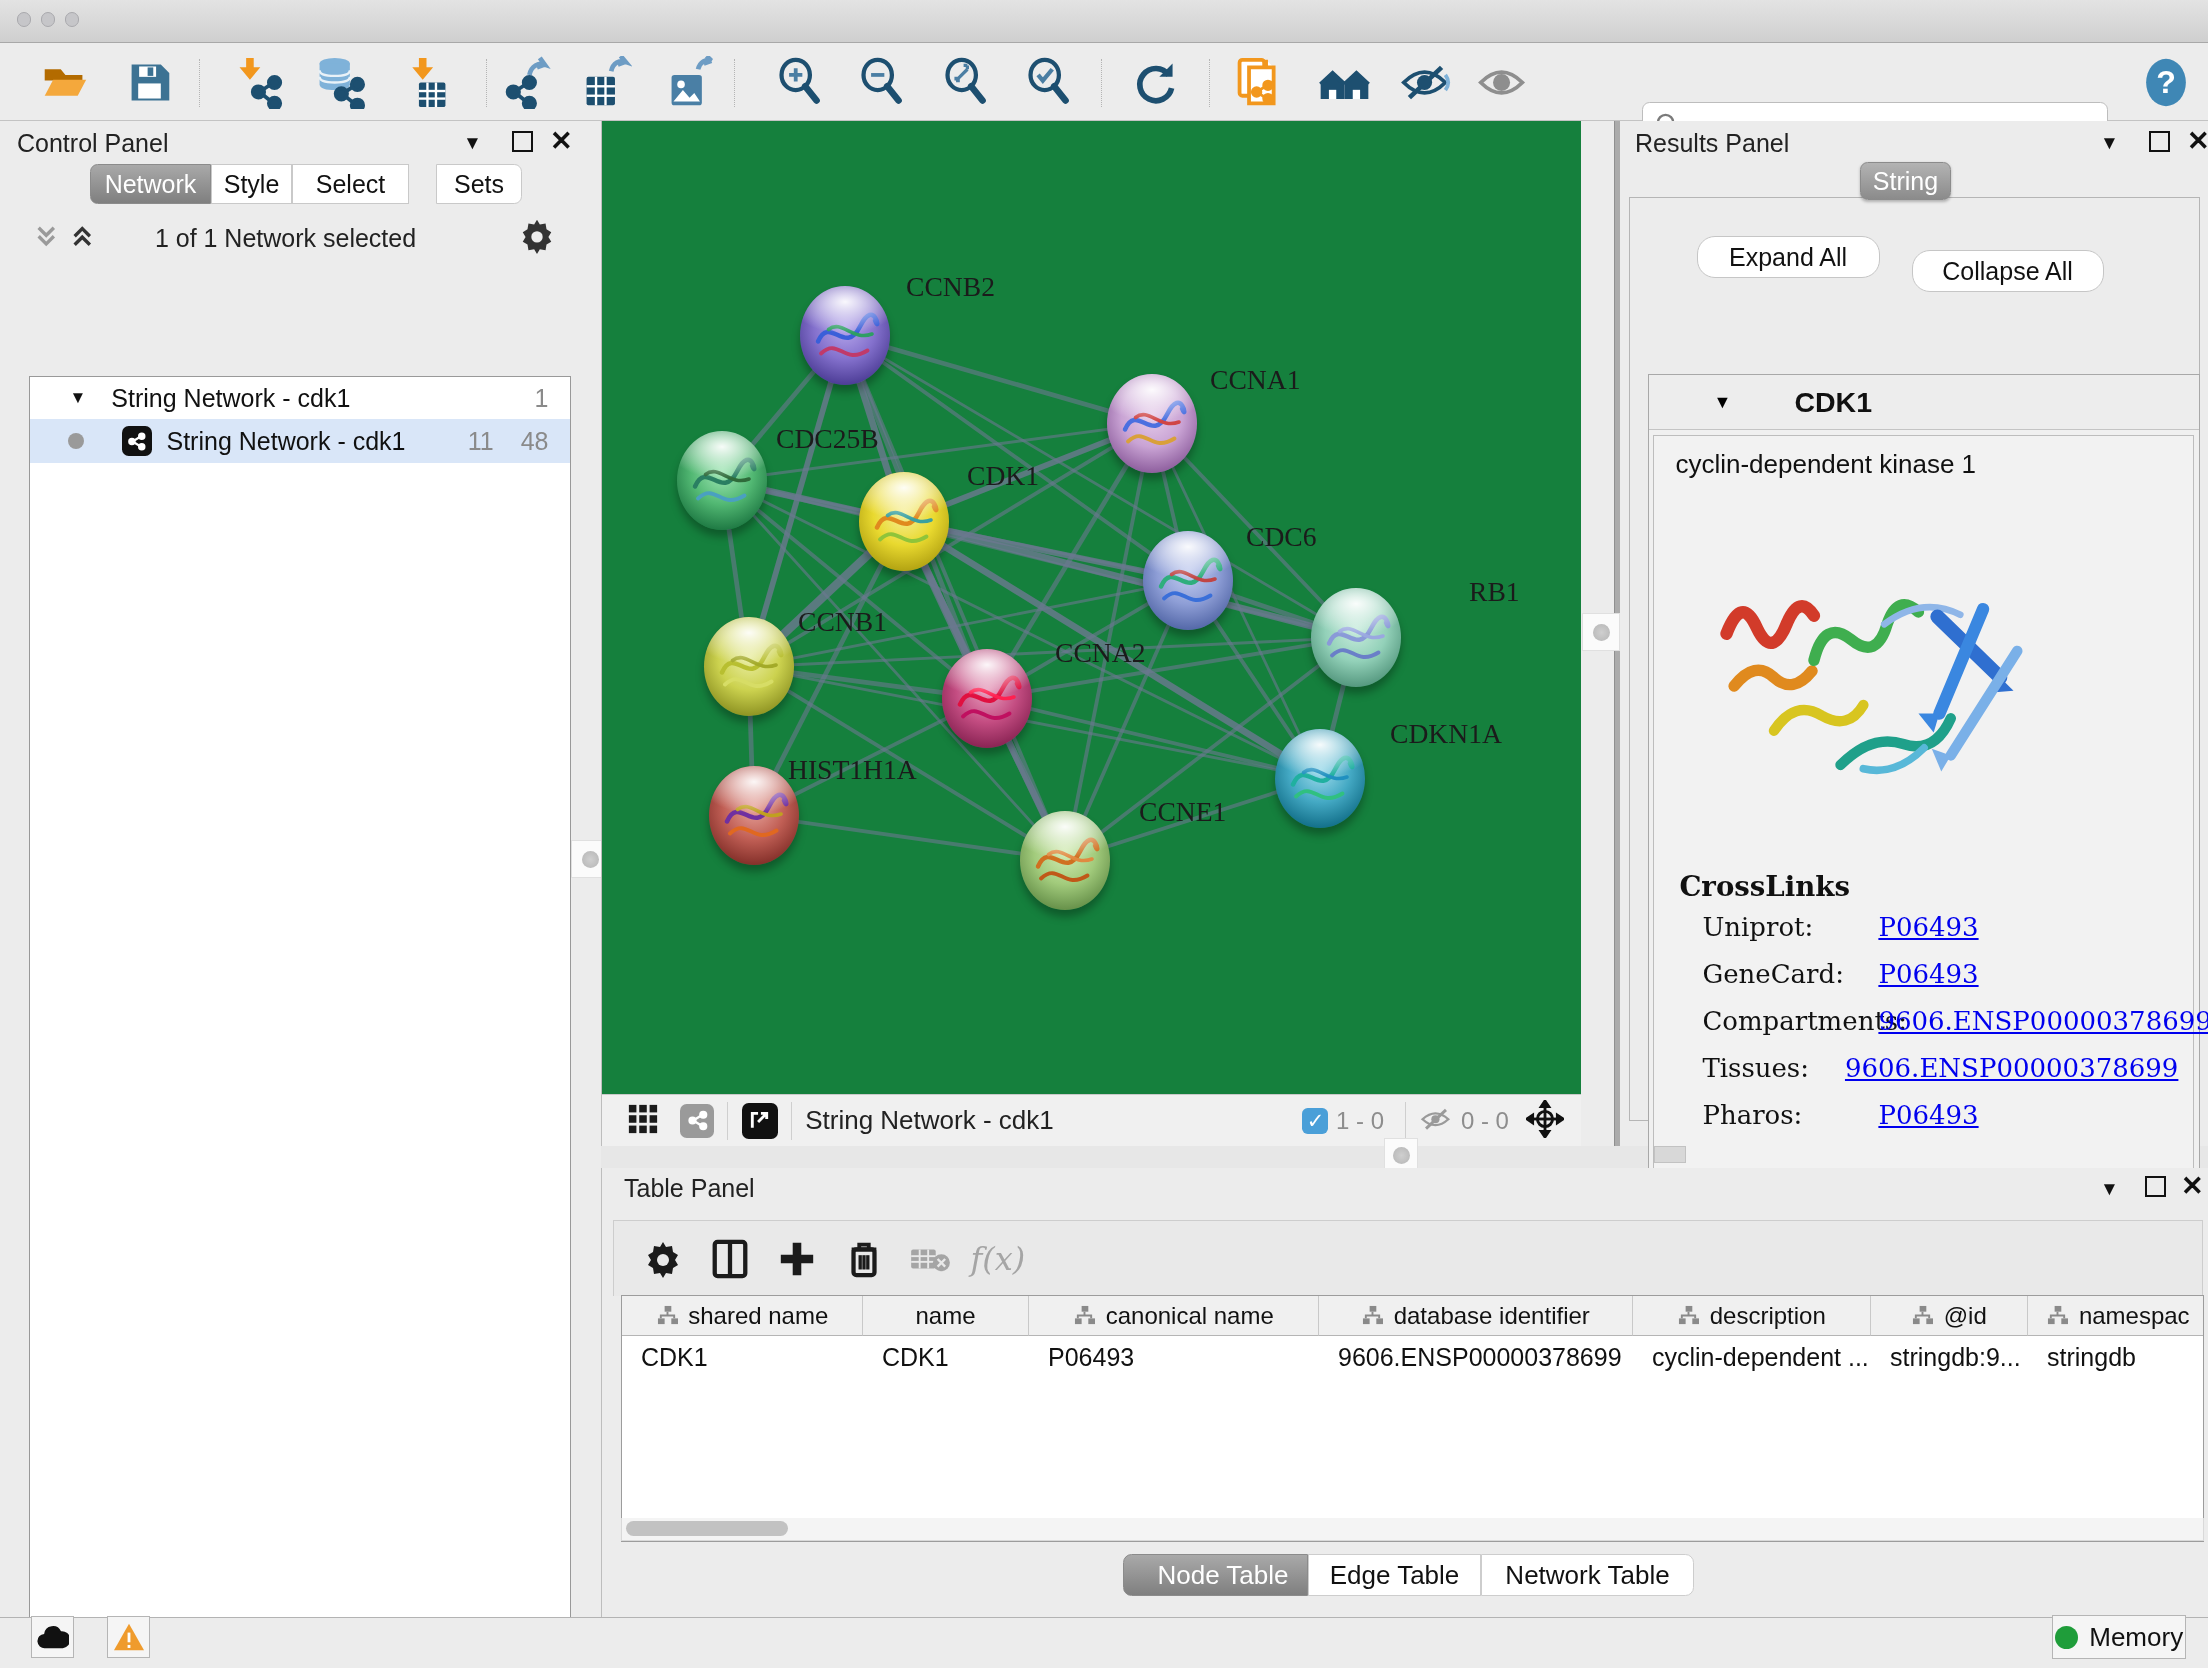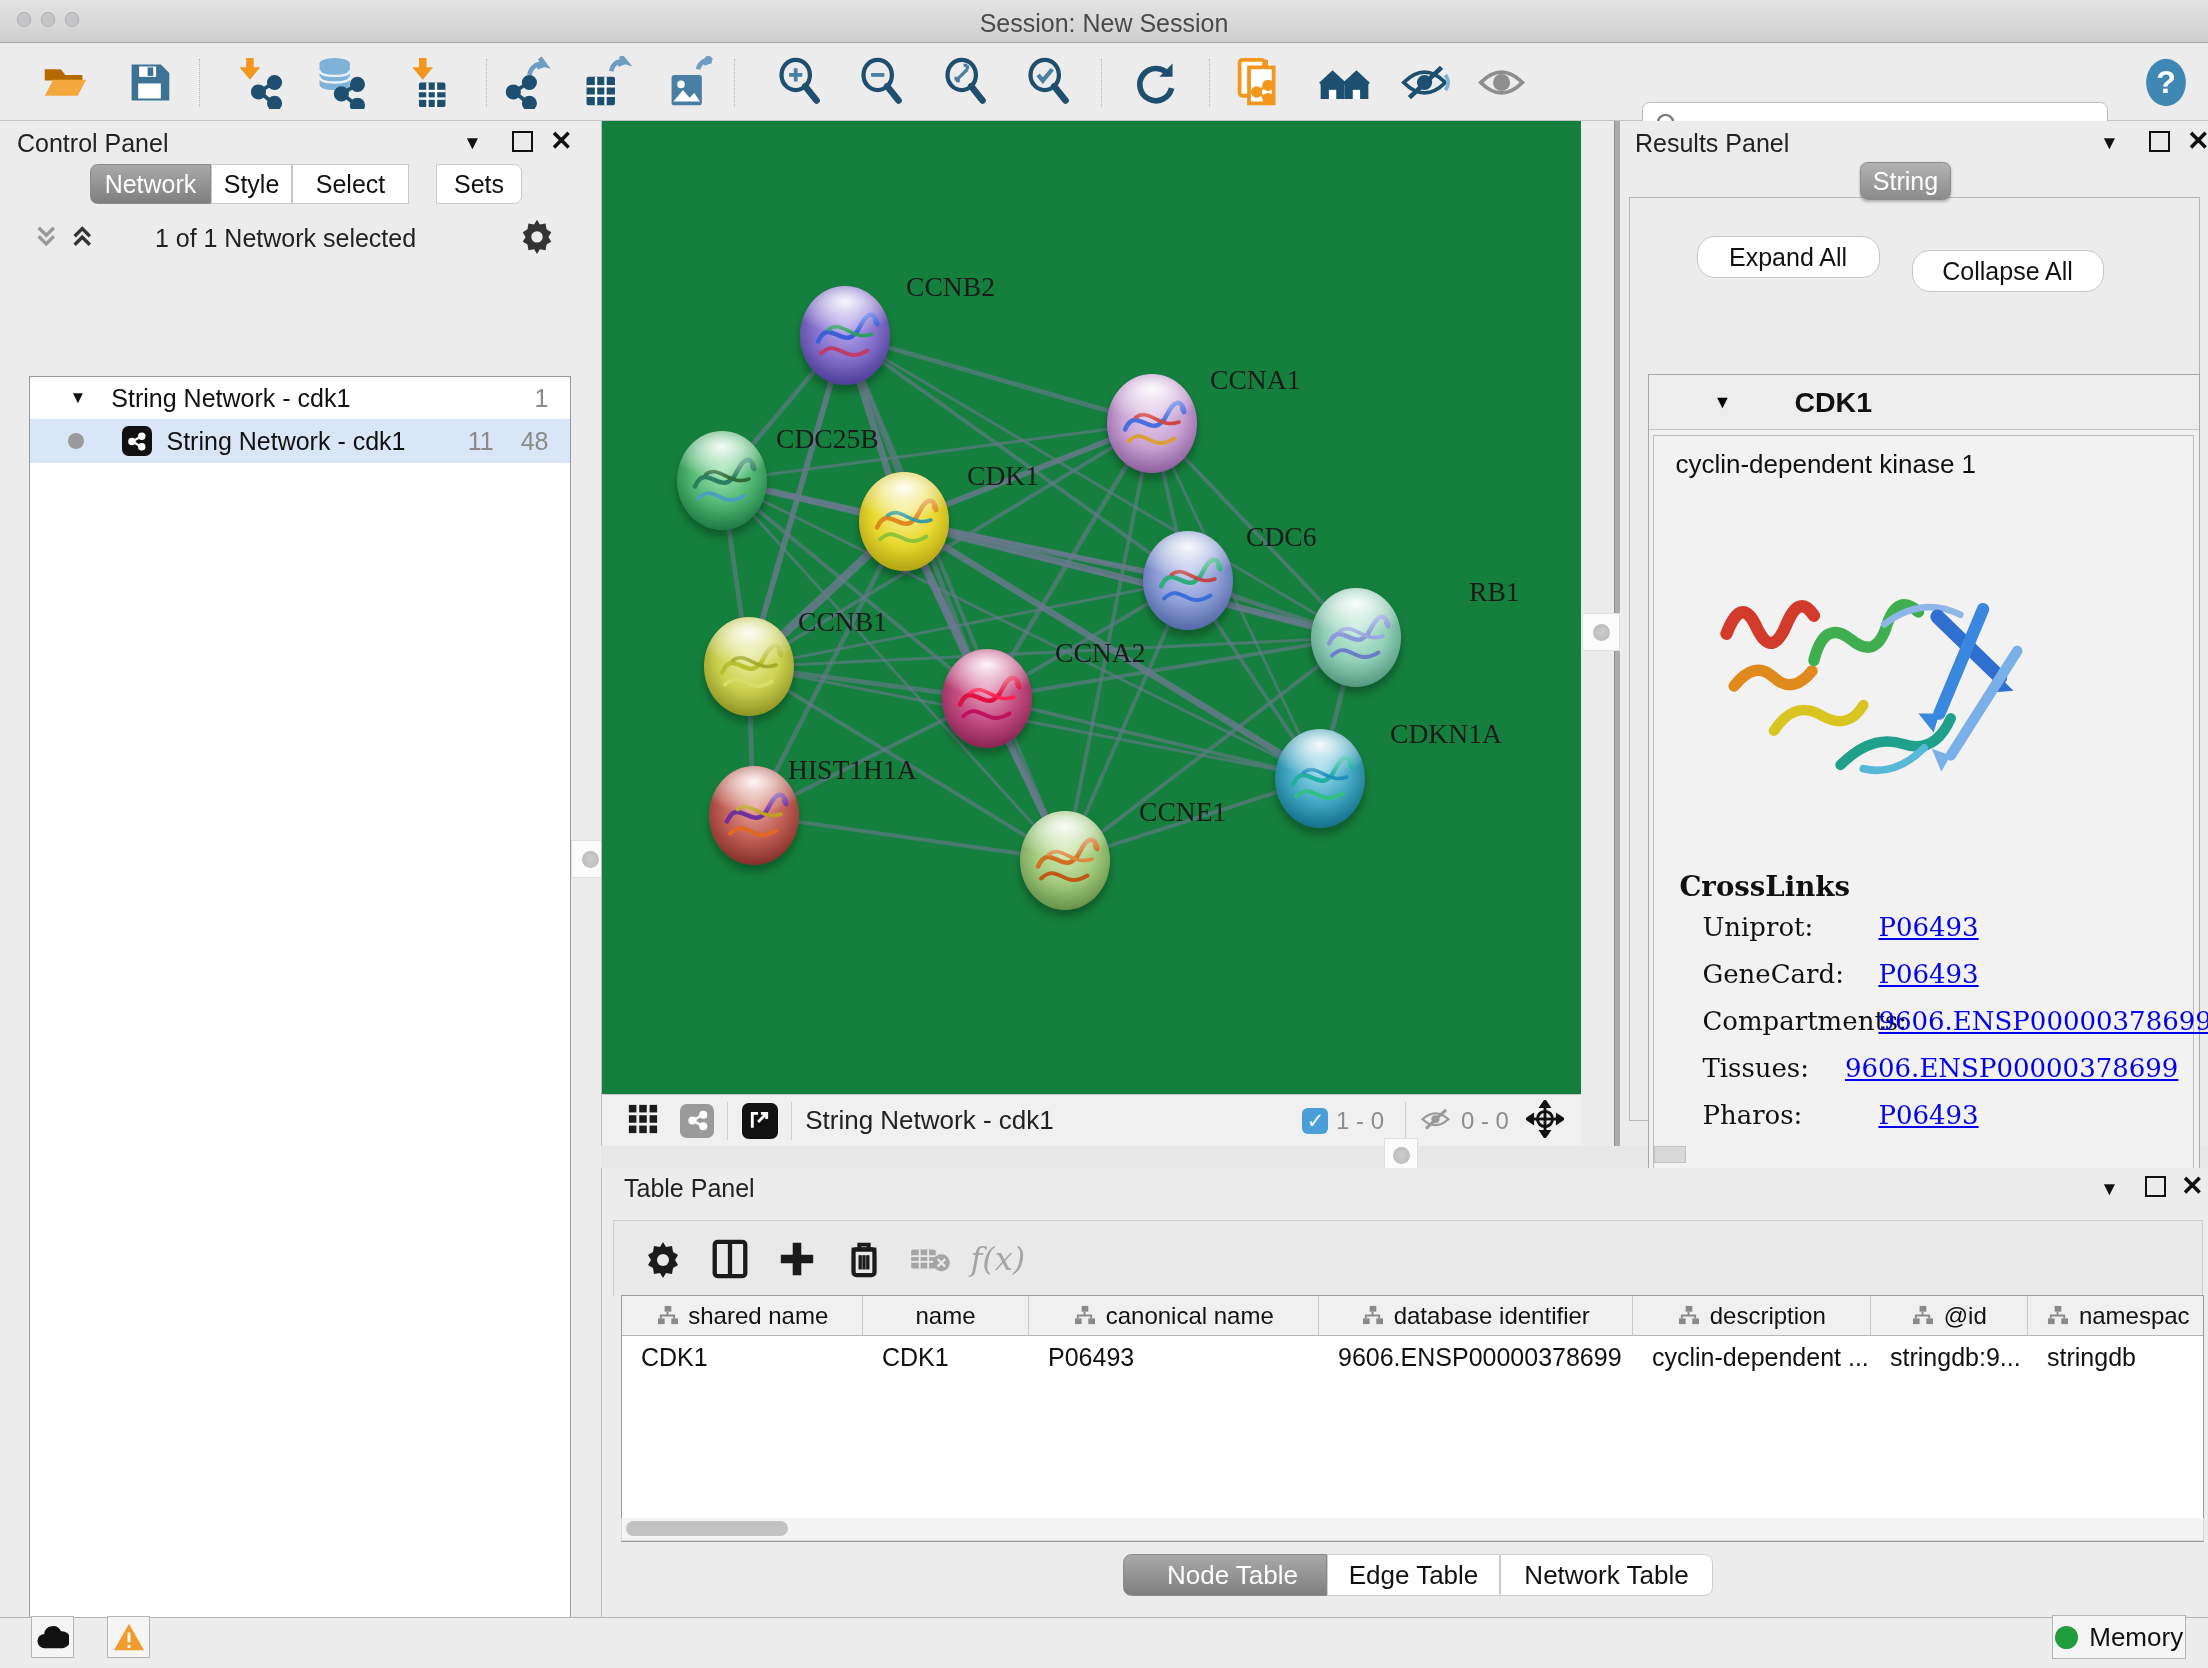--- a/index.html
+++ b/index.html
@@ -87,21 +87,20 @@
 </style>
 </head>
 <body>
 
 <div id="app">
 
   <div id="titlebar" class="abs">
     <span class="traffic abs" style="left:17px"></span>
     <span class="traffic abs" style="left:41px"></span>
     <span class="traffic abs" style="left:65px"></span>
-    <div id="win-title" class="abs">Session: New Session</div>
   </div>
 
   <div id="toolbar" class="abs">
     <span class="tbtn abs" style="left:37px">
       <svg width="49" height="49" viewBox="0 0 52 52">
         <path d="M5 40 V12 h17 l5 6 h18 v6 H5z" fill="#b36b00"></path>
         <path d="M5 40 l9-17 h35 l-9 17z" fill="#f4a83c"></path>
       </svg>
     </span>
     <span class="tbtn abs" style="left:122px">
@@ -787,21 +786,21 @@
           </svg>
           <span>namespac</span>
         </div>
         <div class="td" style="left: 1406px; width: 181px;">stringdb</div>
       </div>
     <div id="hscroll">
         <div id="hthumb"></div>
       </div>
 
     <div id="tbl-tabs" class="abs" style="left:521px; top:386px; display:flex">
-        <div class="btab sel" style="width: 204px; border-radius: 8.6px 0px 0px 8.6px; padding-left: 15px;">Node Table</div>
+        <div class="btab sel" style="width: 185px; border-radius: 8.6px 0px 0px 8.6px; padding-left: 15px;">Node Table</div>
         <div class="btab" style="width: 173px;">Edge Table</div>
         <div class="btab" style="width: 213px; border-radius: 0px 8.6px 8.6px 0px;">Network Table</div>
       </div>
   </div>
 
   <div id="statusbar" class="abs">
     <span class="sbox" style="left:31px">
       <svg width="32" height="25" viewBox="0 0 36 28">
         <path d="M9 26 a8 8 0 0 1 -1-16 a10 10 0 0 1 19-3 a7.5 7.5 0 0 1 2 19z" fill="#111"></path>
       </svg>

